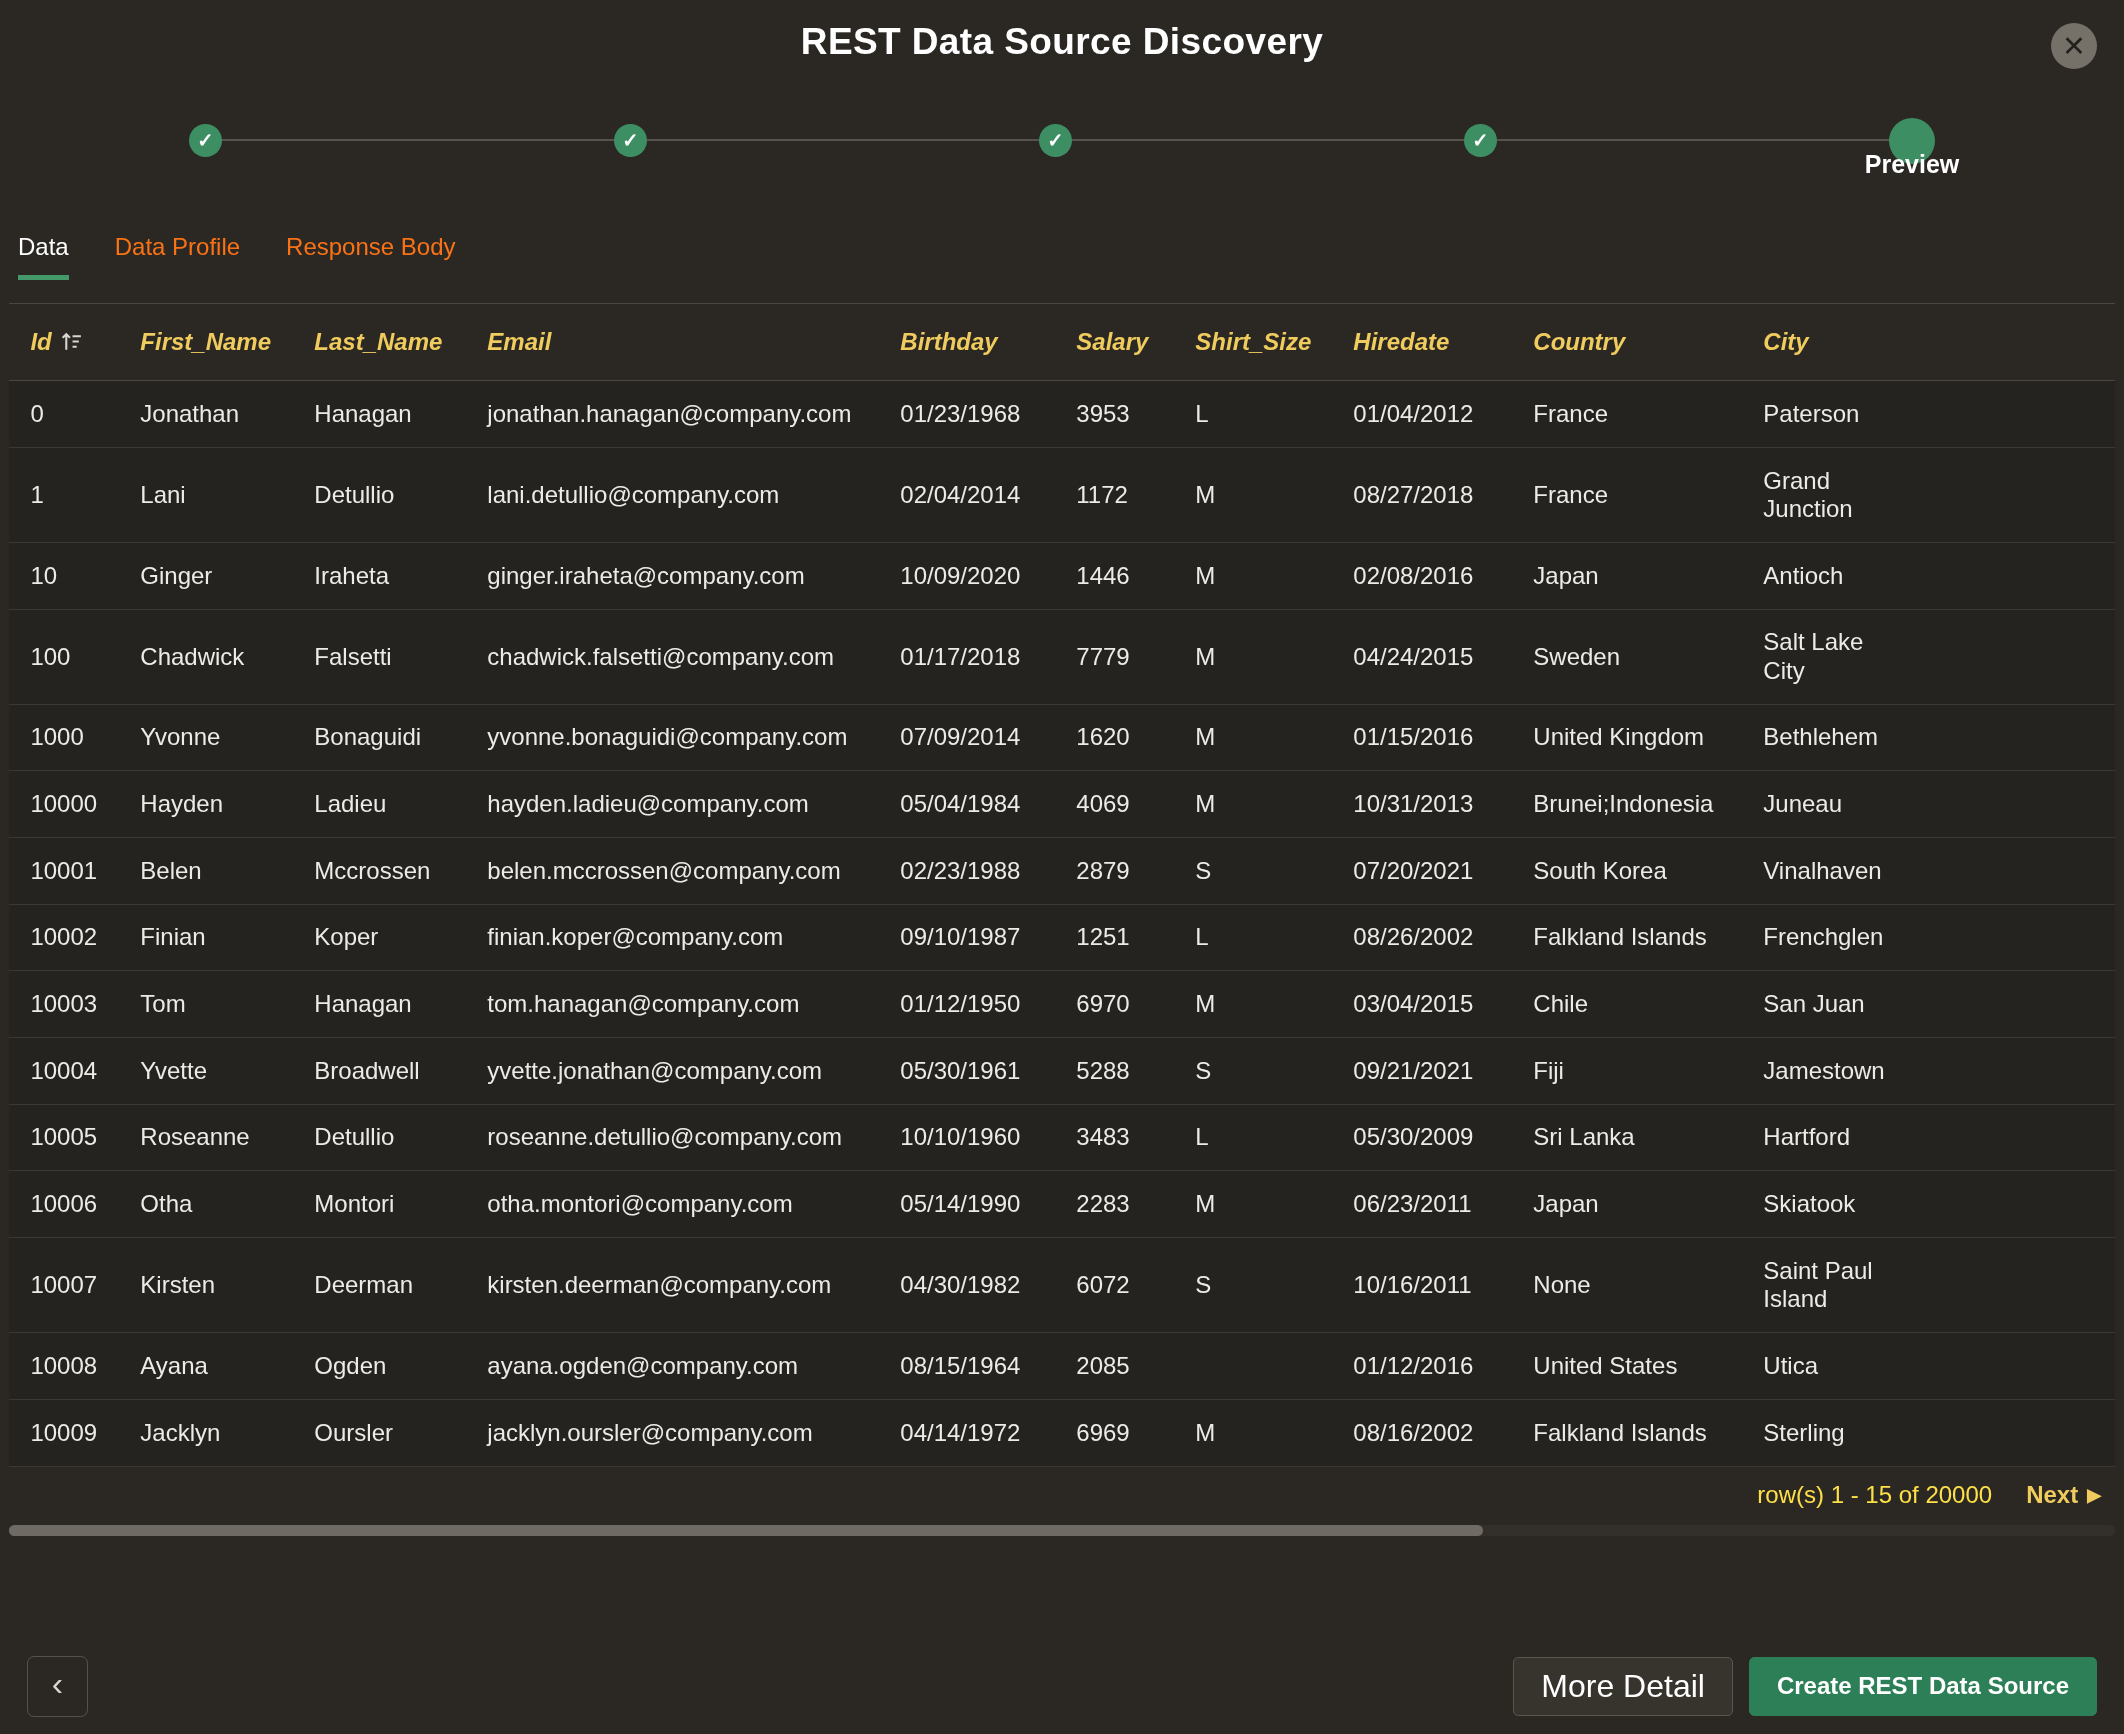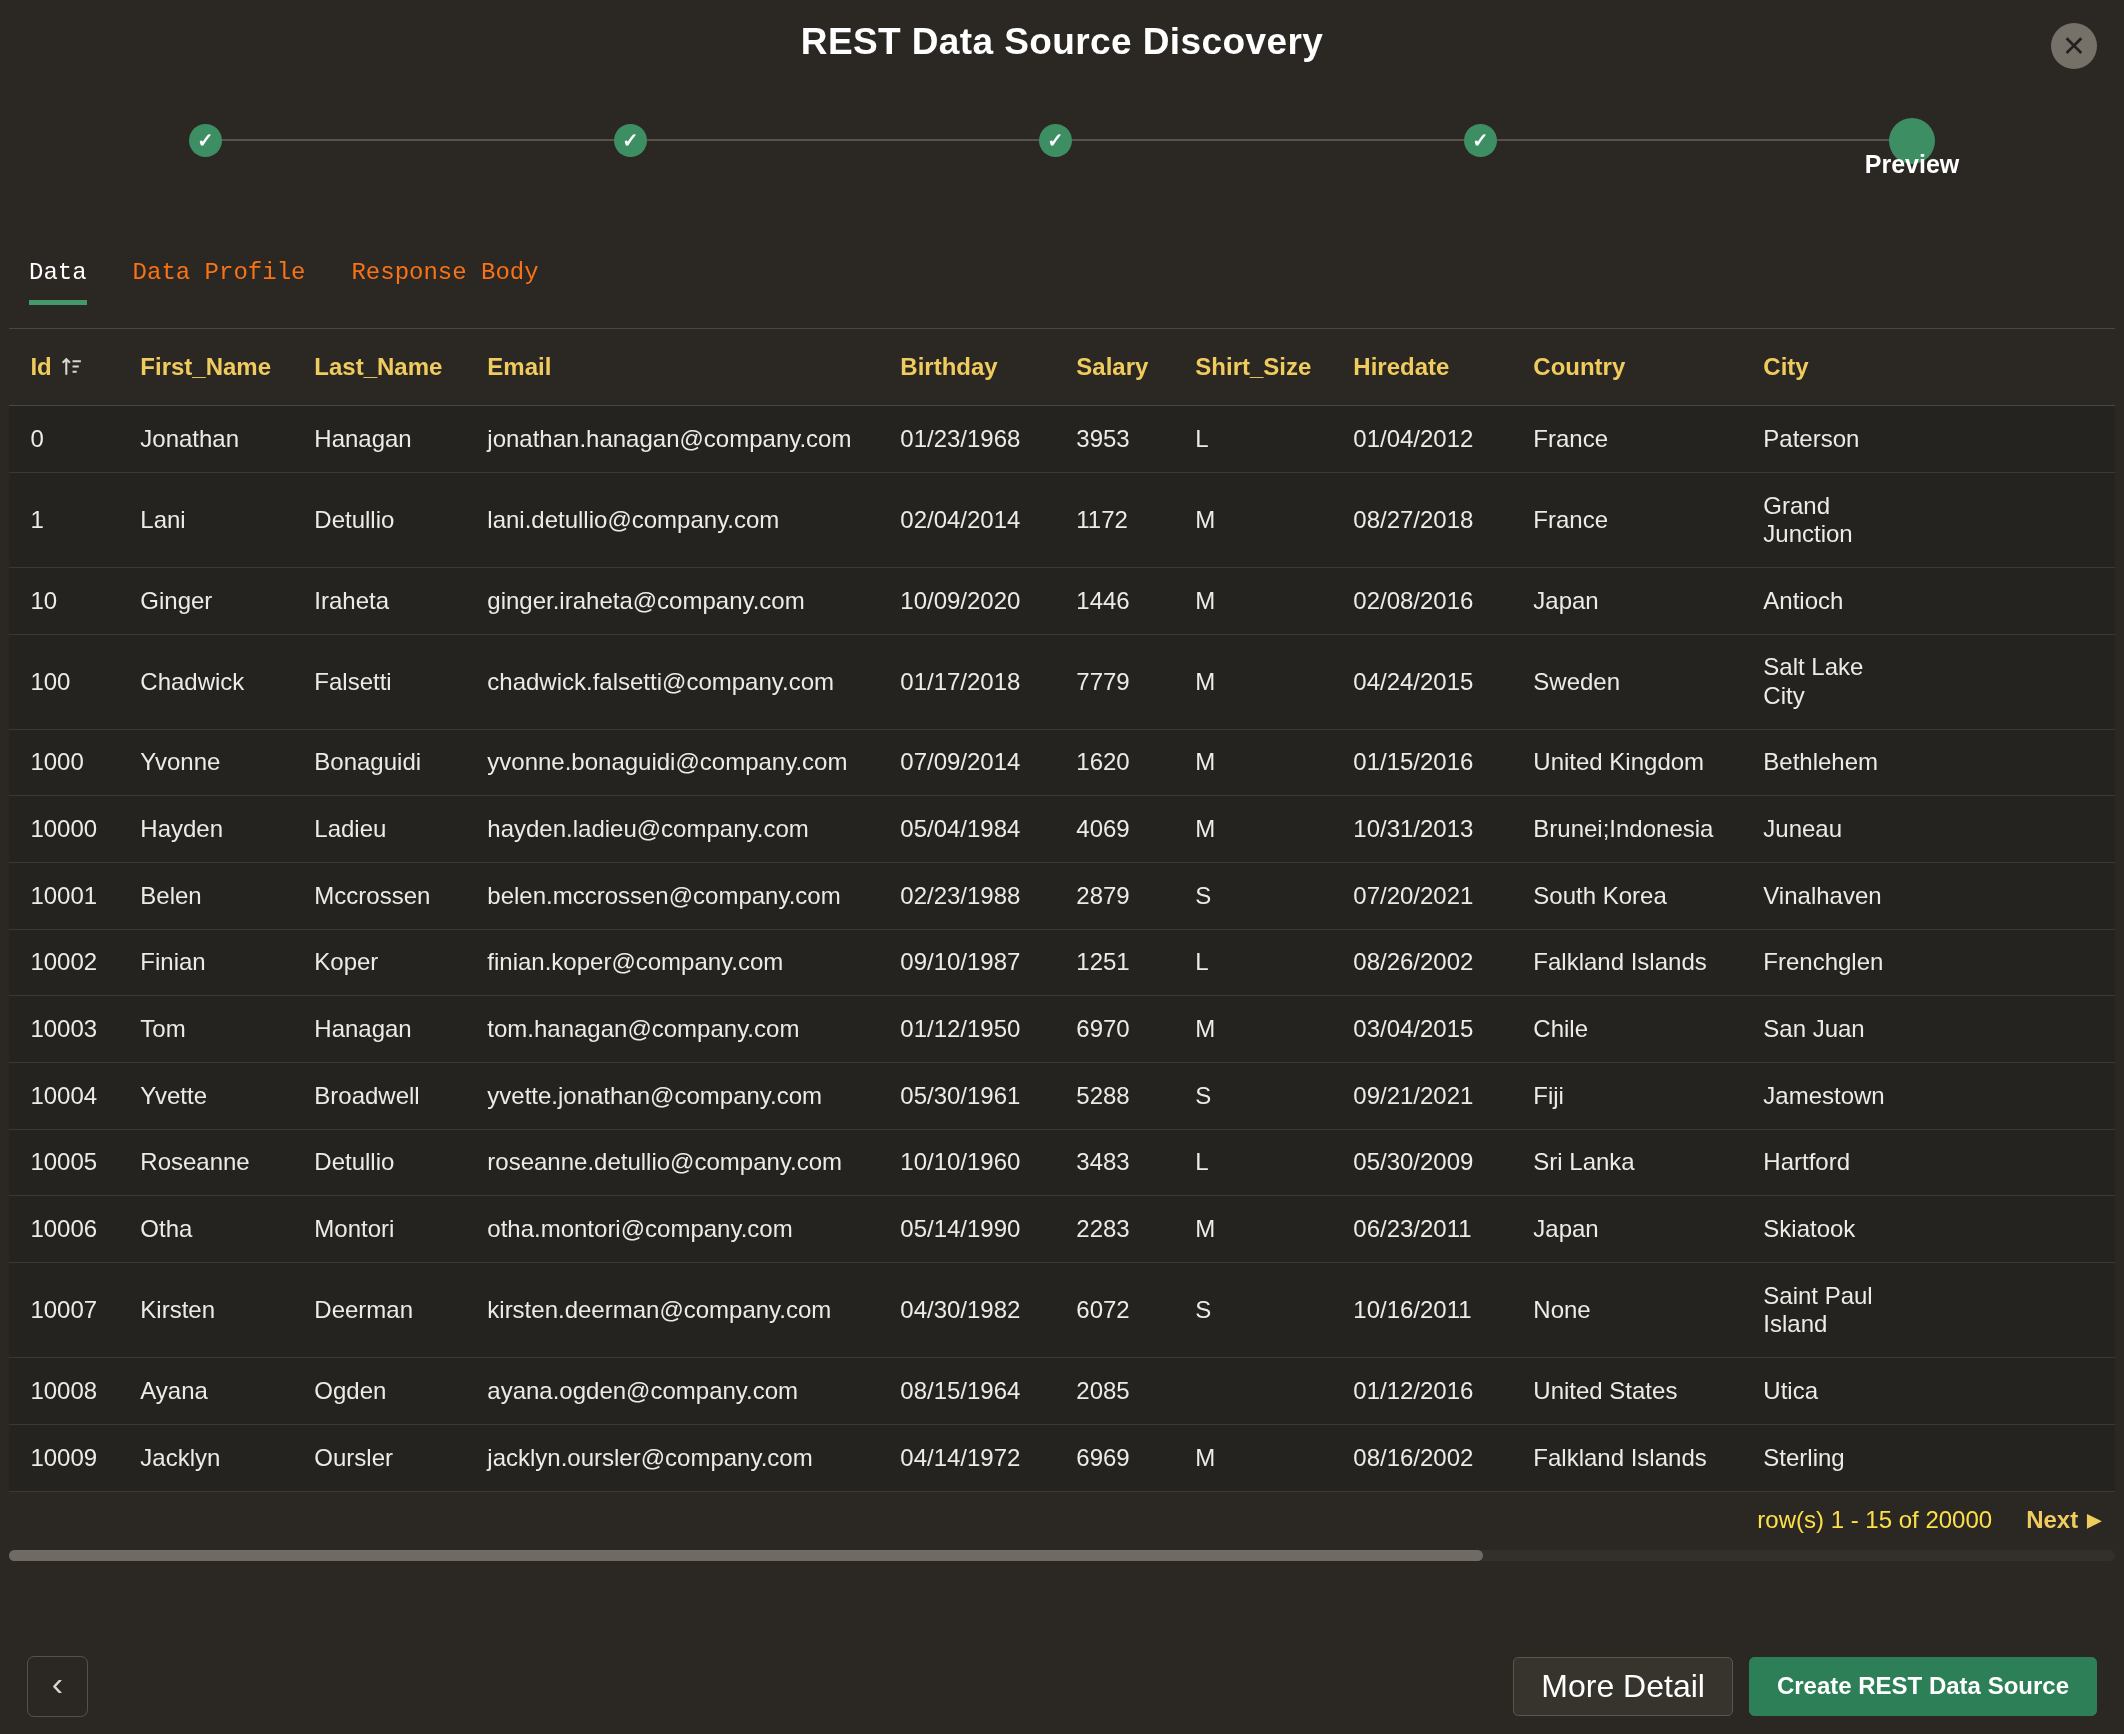--- a/index.html
+++ b/index.html
@@ -34,32 +34,32 @@
     display: flex; align-items: center; justify-content: center;
     font-size: 19.6px; font-weight: bold;
   }
   .step-circle.current { width: 46px; height: 46px; }
   .step-label {
     position: absolute; top: 32px; left: 50%; transform: translateX(-50%);
     font-size: 25px; font-weight: bold; color: #ffffff; white-space: nowrap;
   }
 
   
-  .tabs { display: flex; gap: 46px; padding: 0 29px; margin-top: 96px; align-items: flex-end; font-family: Liberation Mono, monospace; }
+  .tabs { display: flex; gap: 46px; padding: 0 18px; margin-top: 70px; align-items: flex-end; }
   .tab { font-size: 24px; color: #f97316; padding-bottom: 14.3px; border-bottom: 5.3px solid transparent; cursor: pointer; }
   .tab.active { color: #ffffff; border-bottom-color: #44996b; }
 
   
   .table-wrap { margin: 23px 9px 0 9px; }
   table { width: 100%; border-collapse: collapse; table-layout: fixed; background: #252320; }
   thead th {
     text-align: left; color: #f0cb5d; font-size: 24px; font-weight: bold;
     padding: 24px 14.3px; background: #2b2824;
     border-top: 0.9px solid #4a4640; border-bottom: 0.9px solid #4a4640;
-    white-space: nowrap; overflow: hidden; cursor: pointer;
+    white-space: nowrap; overflow: hidden; cursor: pointer; font-style: italic;
   }
   thead th:first-child, tbody td:first-child { padding-left: 21.4px; }
   tbody td {
     font-size: 24px; color: #edebe6; padding: 18.7px 14.3px;
     line-height: 1.18; border-bottom: 0.9px solid #3b3833;
     overflow: hidden; vertical-align: middle;
   }
   .cell-city { white-space: pre-line; }
   .sort-icon { vertical-align: -3.6px; margin-left: 7.1px; }
 

